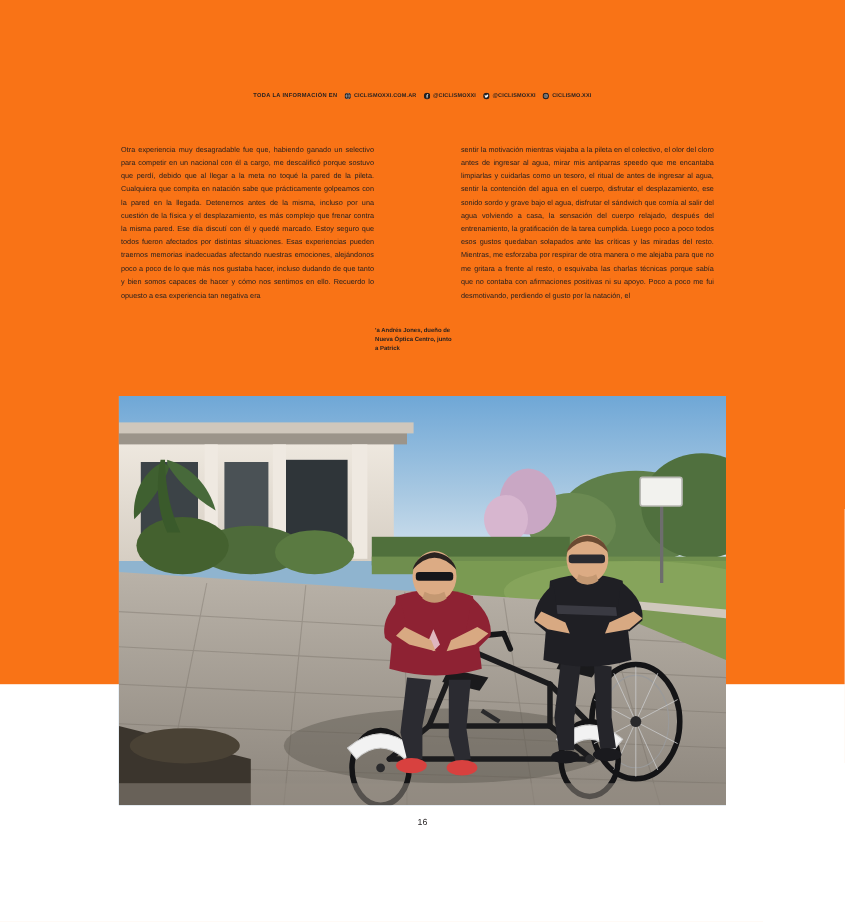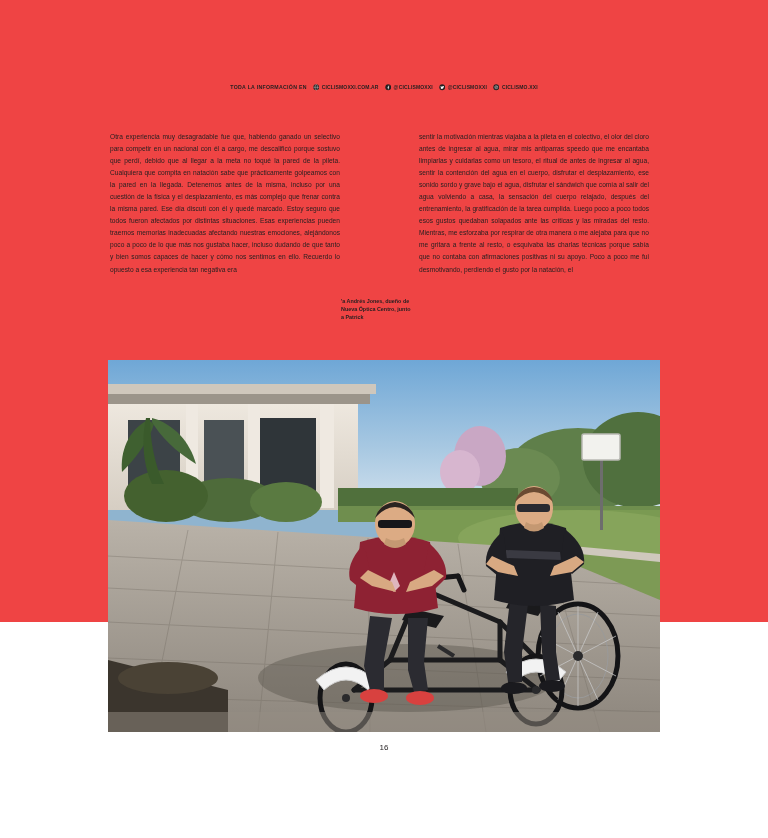--- a/index.html
+++ b/index.html
@@ -14,21 +14,21 @@
     color: #231f20;
     position: relative;
     overflow: hidden;
   }
 
   .page {
     position: absolute;
     left: 0; top: 0;
     width: 768px;
     height: 622px;
-    background: #ef4444;
+    background: #f97316;
   }
 
   
   .header-strip {
     position: absolute;
     left: 0;
     top: 84px;
     width: 768px;
     display: flex;
     justify-content: center;

